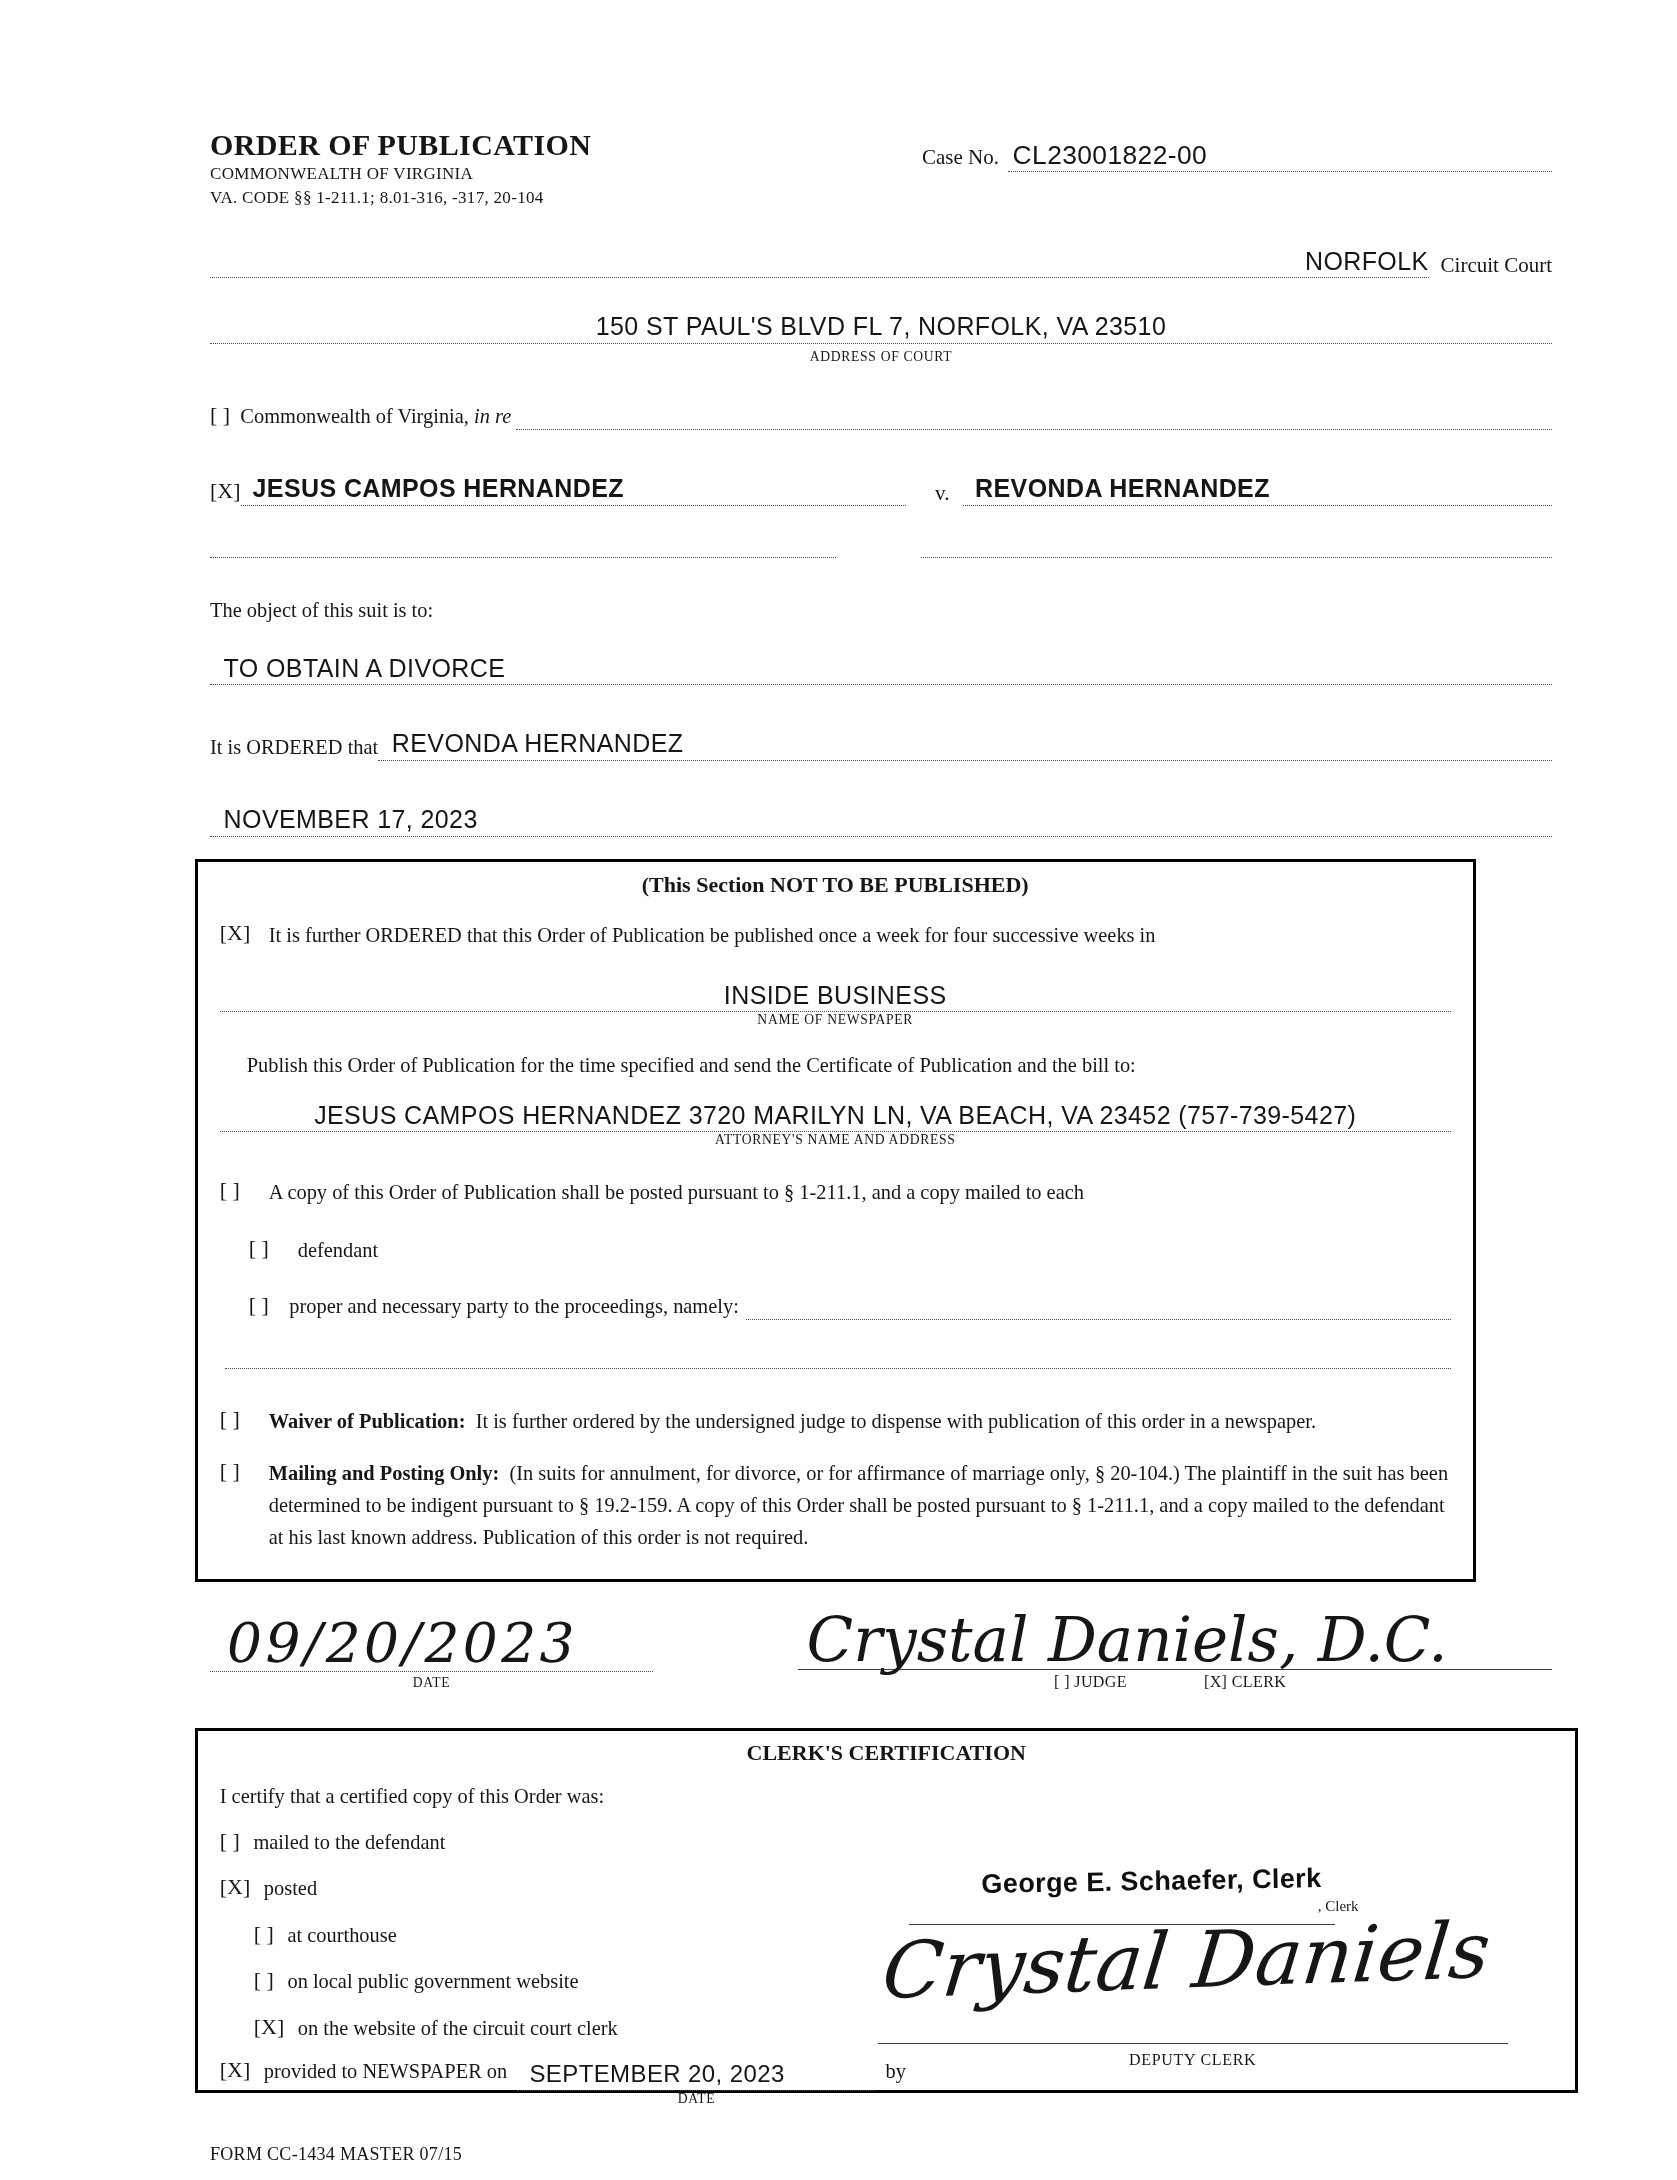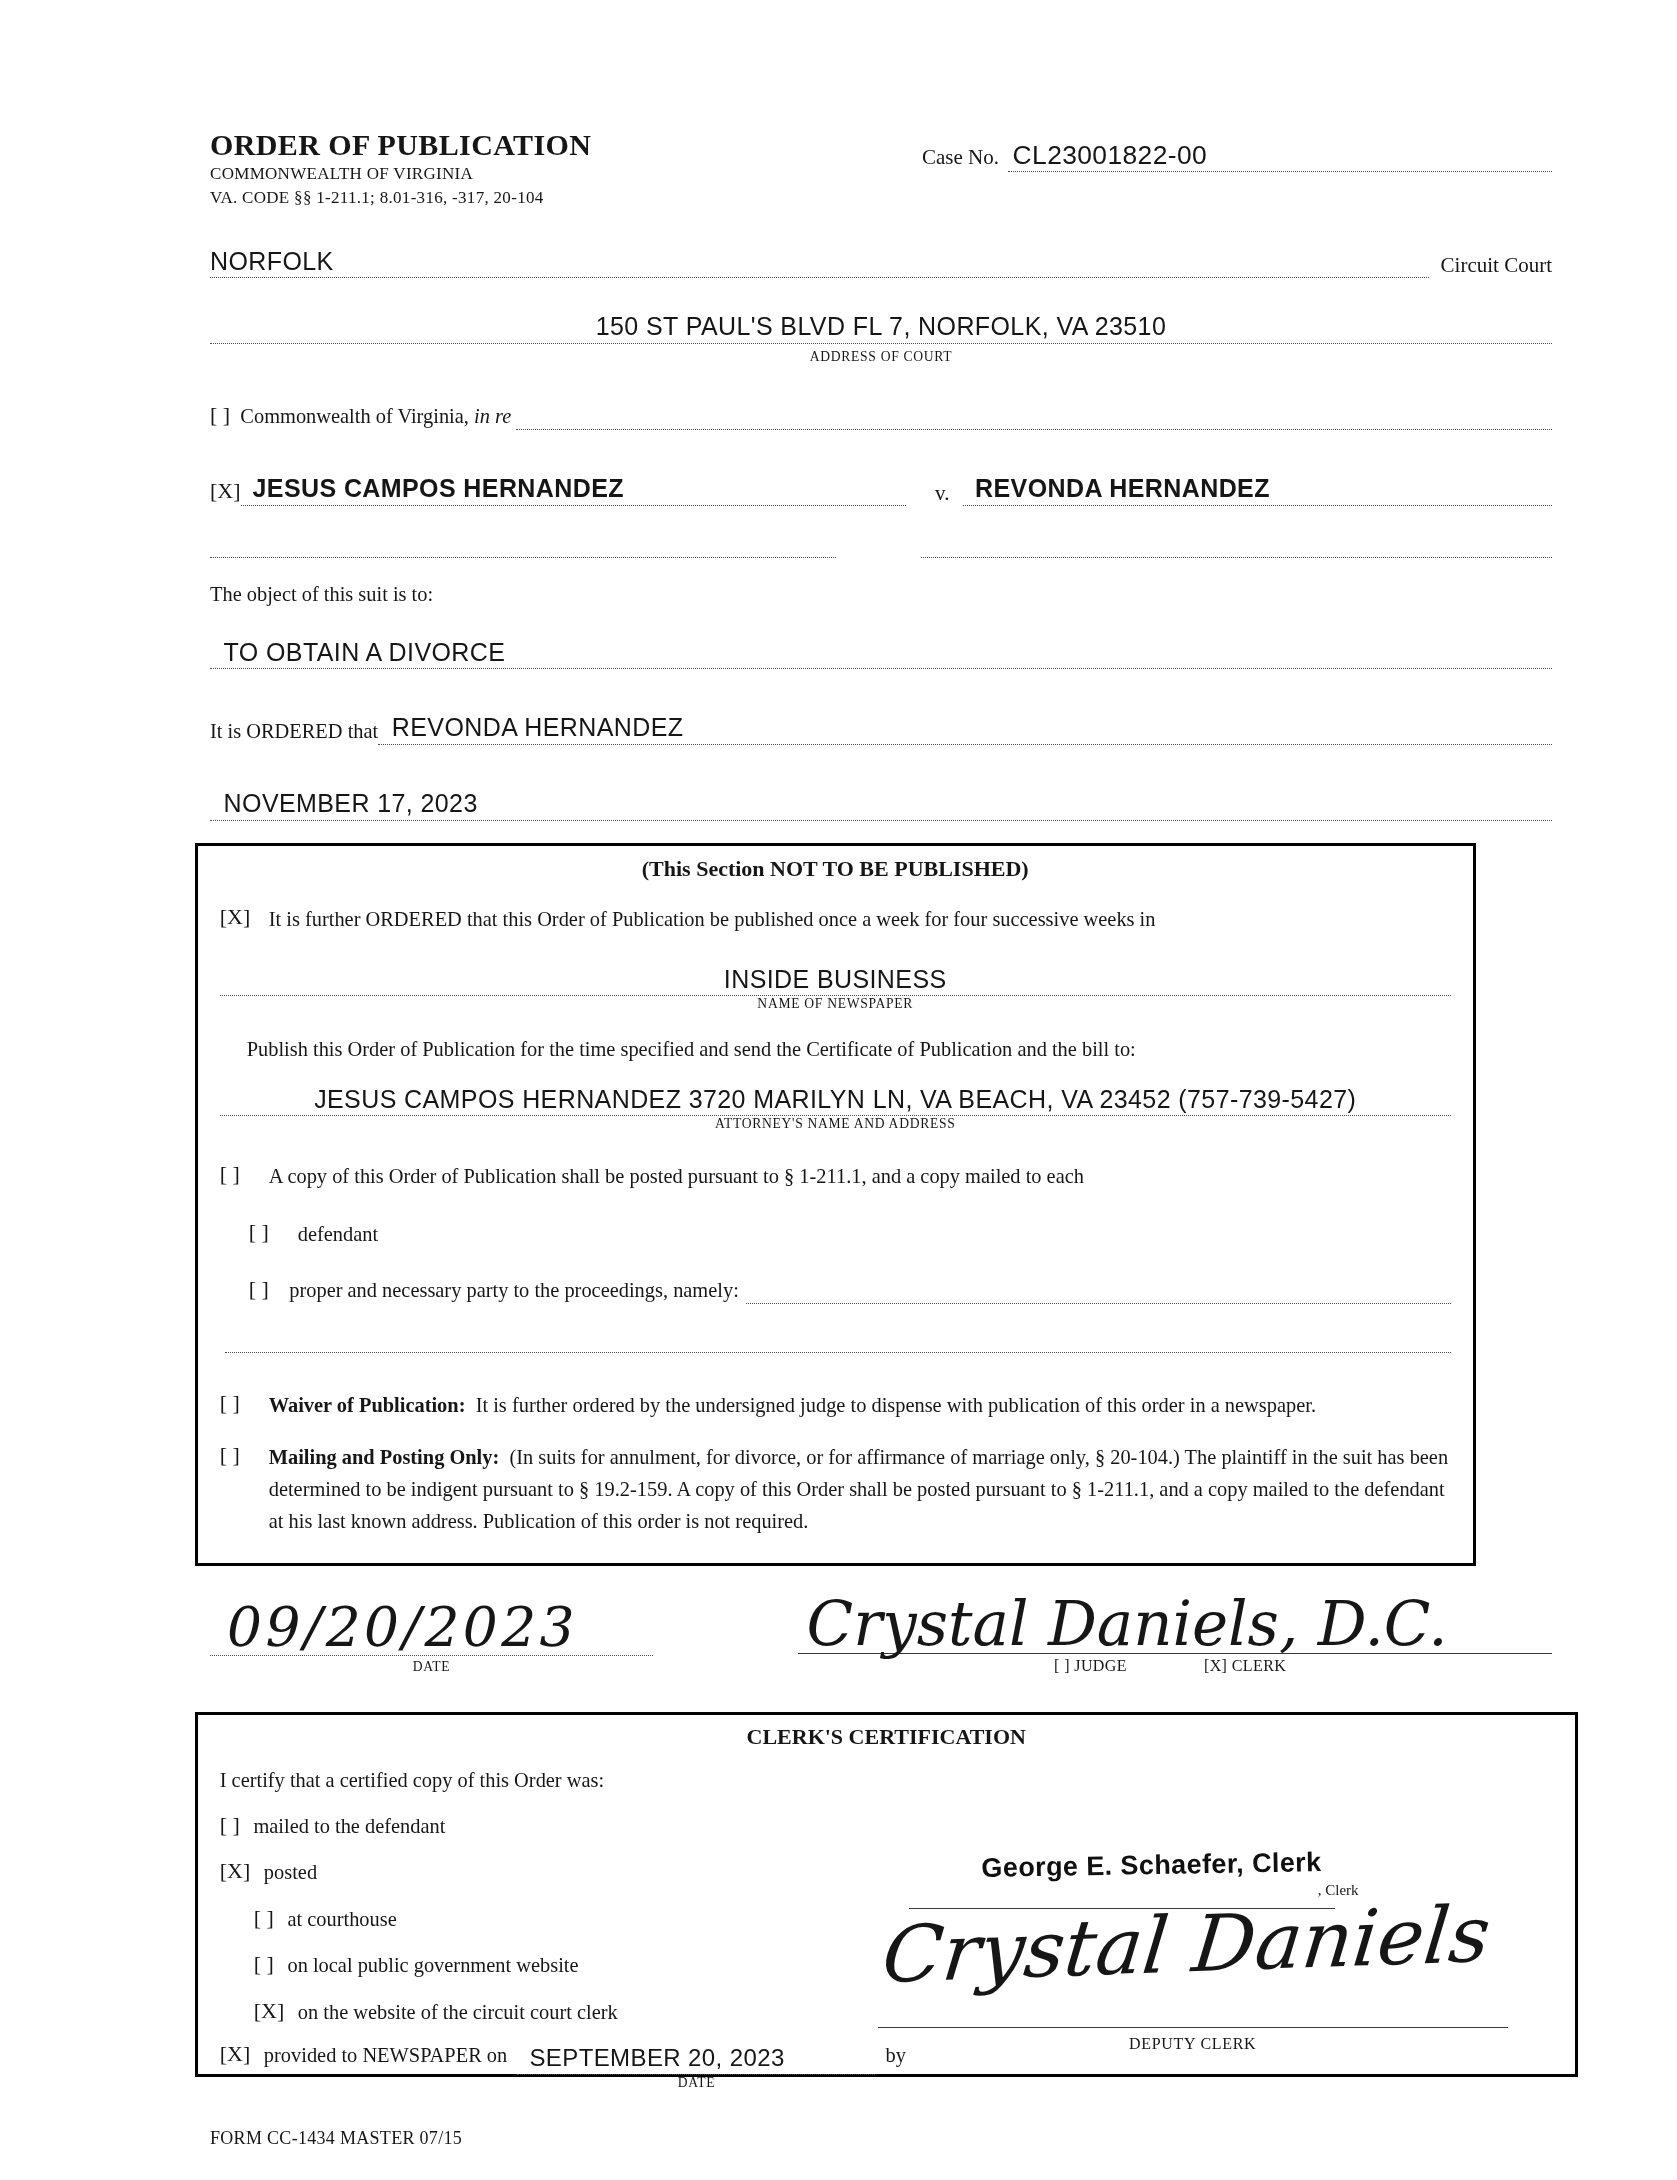--- a/index.html
+++ b/index.html
@@ -46,38 +46,38 @@
   
   .header { display: flex; align-items: flex-start; }
   .h-title { font-size: 30px; font-weight: bold; letter-spacing: 0.4px; line-height: 1.1; }
   .h-sub { font-size: 17px; letter-spacing: 0.3px; margin-top: 3.4px; }
   .caseno { margin-left: auto; width: 630px; display: flex; align-items: flex-end; padding-top: 12px; }
   .caseno-label { font-size: 21px; white-space: nowrap; padding-right: 8.5px; padding-bottom: 1.7px; }
   .caseno-line { flex: 1; text-align: left; }
   .caseno-line .typed { font-size: 26.4px; padding-left: 5.1px; }
   
   .court-row { margin-top: 39px; }
-  .court-fill { text-align: left; padding-bottom: 1.7px; }
+  .court-fill { text-align: right; padding-bottom: 1.7px; }
   .court-after { white-space: nowrap; padding-left: 12px; font-size: 21px; }
   .addr-row { margin-top: 34px; }
   .addr-fill { text-align: center; padding-bottom: 1.7px; }
   .addr-caption { margin-top: 5.1px; }
   
   .inre-row { margin-top: 37px; }
   .inre-label { white-space: nowrap; padding-right: 5.1px; padding-bottom: 1.7px; }
   .names-row { margin-top: 44px; }
   .names-row .cb { padding-bottom: 1.7px; }
   .name-fill { padding: 0 0 1.7px 12px; font-weight: bold; }
   .vs { white-space: nowrap; padding: 0 13.6px 0 29px; font-size: 21px; }
   .blank-names { margin-top: 51px; display: flex; }
   .blank-names .seg1 { width: 626px; }
   .blank-names .gap { width: 85px; }
   .blank-names .seg2 { flex: 1; }
   
-  .object-intro { margin-top: 25px; }
+  .object-intro { margin-top: 41px; }
   .object-row { margin-top: 32px; }
   .ordered-row { margin-top: 44px; }
   .appear-row { margin-top: 44px; }
   .lbl { white-space: nowrap; padding-bottom: 1.7px; }
   .val-left { padding: 0 0 1.7px 13.6px; }
   
   .bigbox {
     border: 3.4px solid #000;
     margin: 22px 0 0 -15.3px;
     width: 1281px;

